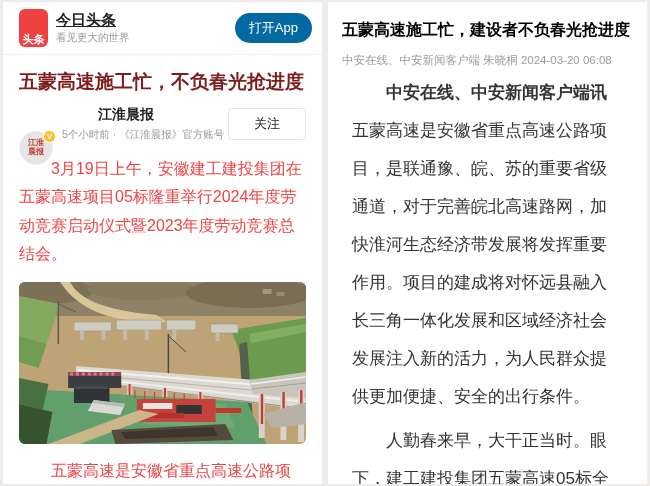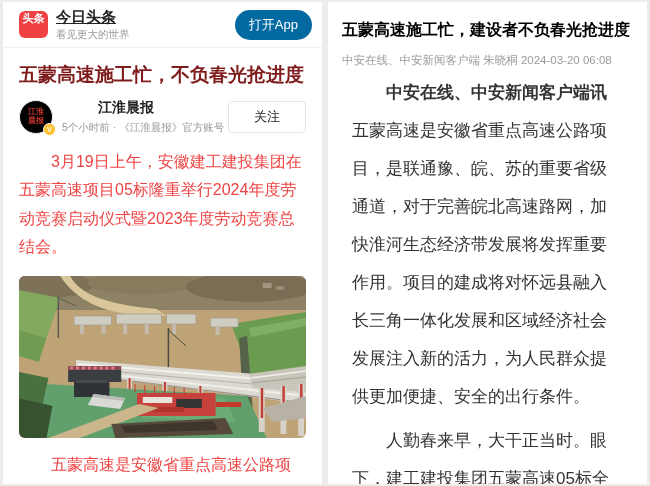--- a/index.html
+++ b/index.html
@@ -24,23 +24,23 @@
   .panel.left  { width: 319px; }
   .panel.right { flex: 1; padding: 0 14px; }
 
   
   .tt-header {
     display: flex; align-items: center;
     padding: 7px 10px 7px 16px;
     border-bottom: 1px solid #f0f0f0;
   }
   .tt-logo {
-    width: 29px; height: 27px;
+    width: 29px; height: 38px;
     background: #f04142; border-radius: 6px;
-    display: flex; align-items: flex-start; justify-content: center;
+    display: flex; align-items: flex-end; justify-content: center;
     color: #fff; font-weight: 700; font-size: 11px;
     flex: 0 0 auto;
     font-family: Liberation Serif, serif;
   }
   .tt-titles { margin-left: 8px; line-height: 1.1; }
   .tt-appname { font-size: 15px; font-weight: 700; color: #222; text-decoration: underline; }
   .tt-slogan  { font-size: 10.5px; color: #9a9a9a; margin-top: 3px; }
   .open-app {
     margin-left: auto;
     background: #0369a1; color: #fff;
@@ -54,24 +54,25 @@
     line-height: 1.4; color: #7f1d1d;
     white-space: nowrap;
   }
   .pub-row {
     margin: 10px 16px 4px;
     display: flex; align-items: center;
   }
   .avatar-wrap { position: relative; width: 34px; height: 34px; flex: 0 0 auto; }
   .avatar {
     width: 34px; height: 34px; border-radius: 50%;
-    border: 1px solid #eee; background: #000000;
+    border: 1px solid #eee; background: #e5e5e5;
     display: flex; flex-direction: column;
     align-items: center; justify-content: center;
     line-height: 1.05;
+    margin-top: 24px;
   }
   .avatar span { color: #c9332b; font-size: 8px; font-weight: 700; }
   .v-badge {
     position: absolute; right: -3px; bottom: -2px;
     width: 13px; height: 13px; border-radius: 50%;
     background: #ffc02e; border: 1.5px solid #fff;
     color: #fff; font-size: 7.5px; font-weight: 700;
     display: flex; align-items: center; justify-content: center;
   }
   .pub-info { margin-left: 9px; }

